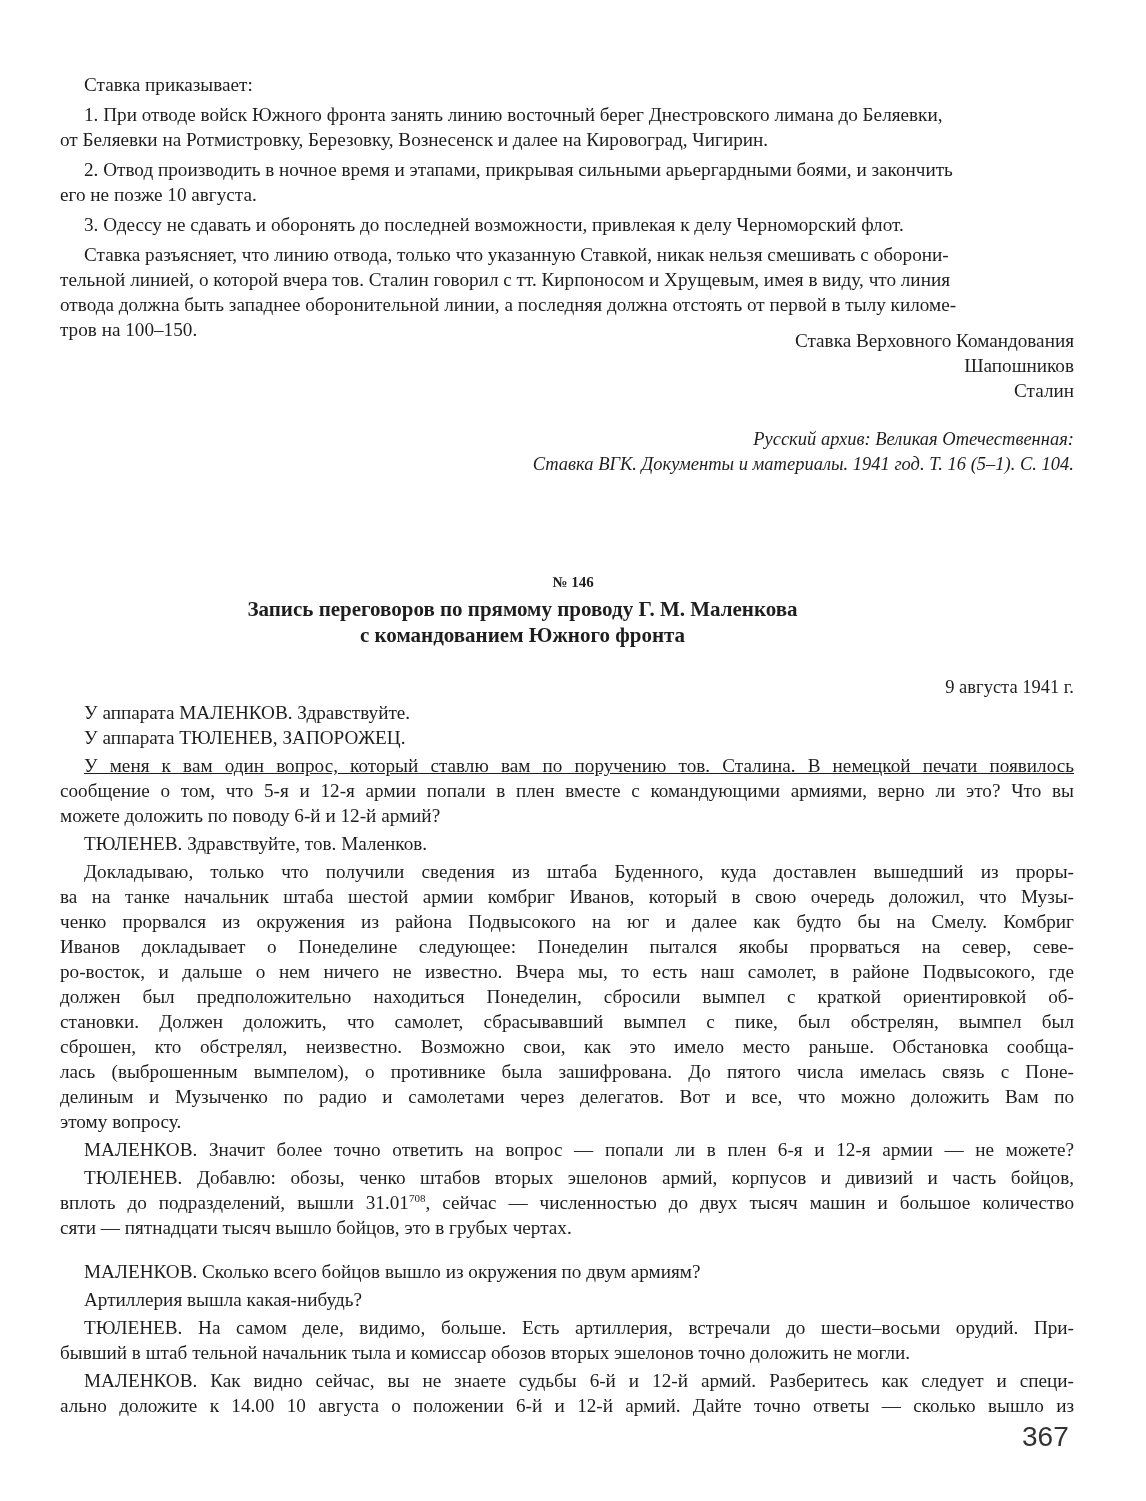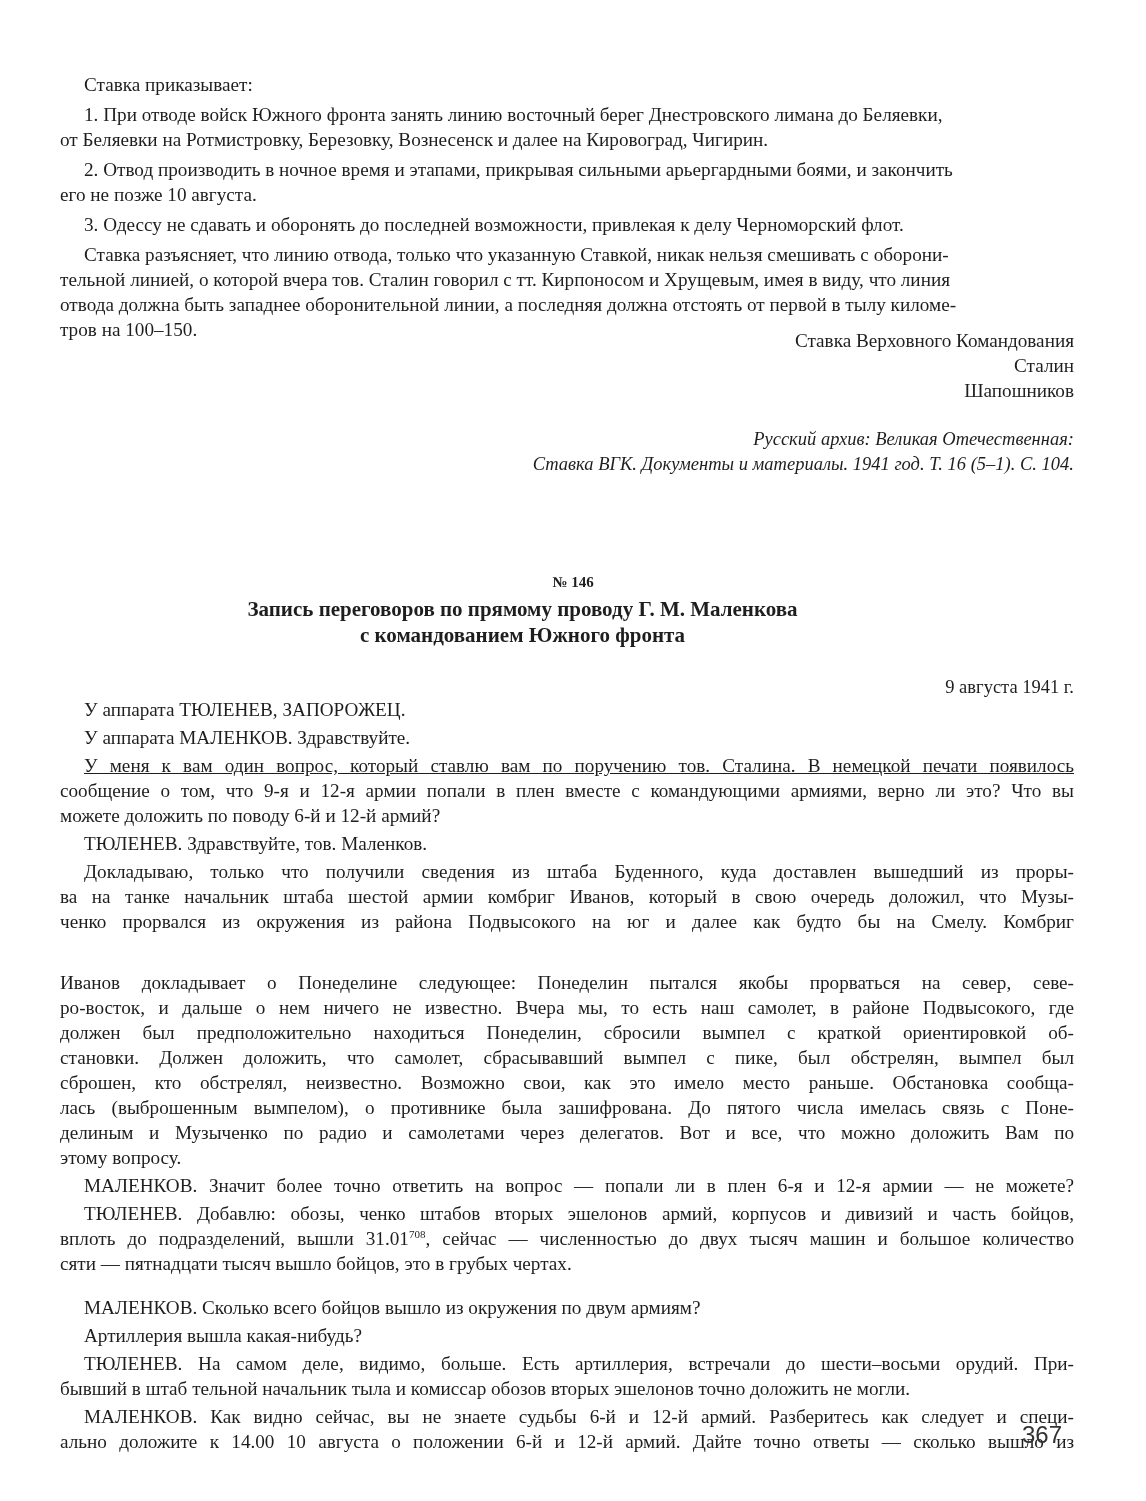--- a/index.html
+++ b/index.html
@@ -9,21 +9,21 @@
   }
   .page { position: absolute; left: 0; top: 0; width: 1146px; height: 1501px; }
   .text-block { position: absolute; left: 84px; width: 990px; font-size: 19.2px; line-height: 25px; }
   .line { display: block; white-space: nowrap; }
   .line.just { text-align: justify; text-align-last: justify; white-space: normal; }
   .sig { position: absolute; right: 72px; width: 500px; text-align: right; font-size: 19.2px; line-height: 25px; }
   .cite { position: absolute; right: 72px; width: 700px; text-align: right; font-style: italic; font-size: 18.5px; line-height: 25px; }
   .doc-number { position: absolute; left: 0; width: 1146px; top: 568px; text-align: center; font-weight: bold; font-size: 15px; line-height: 28px; }
   .doc-title { position: absolute; left: 0; width: 1045px; top: 596px; text-align: center; font-weight: bold; font-size: 21px; line-height: 26px; }
   .doc-date { position: absolute; right: 72px; top: 677px; font-size: 18.5px; }
-  .page-number { position: absolute; left: 1022px; top: 1421px; font-family: "Liberation Sans", sans-serif; font-size: 24px; color: #333; }
+  .page-number { position: absolute; left: 1022px; top: 1421px; font-family: "Liberation Sans", sans-serif; font-size: 28px; color: #333; }
   sup { font-size: 11px; vertical-align: super; line-height: 0; }
 </style>
 </head>
 <body>
 
 <div class="page">
 
   <div class="text-block" style="top:72px;">
     <span class="line" style="padding-left:0;">Ставка приказывает:</span>
     <span class="line" style="margin-top:5px;">1. При отводе войск Южного фронта занять линию восточный берег Днестровского лимана до Беляевки,</span>
@@ -32,47 +32,47 @@
     <span class="line" style="margin-left:-24px;">его не позже 10 августа.</span>
     <span class="line" style="margin-top:5px;">3. Одессу не сдавать и оборонять до последней возможности, привлекая к делу Черноморский флот.</span>
     <span class="line" style="margin-top:5px;">Ставка разъясняет, что линию отвода, только что указанную Ставкой, никак нельзя смешивать с оборони-</span>
     <span class="line" style="margin-left:-24px;">тельной линией, о которой вчера тов. Сталин говорил с тт. Кирпоносом и Хрущевым, имея в виду, что линия</span>
     <span class="line" style="margin-left:-24px;">отвода должна быть западнее оборонительной линии, а последняя должна отстоять от первой в тылу киломе-</span>
     <span class="line" style="margin-left:-24px;">тров на 100–150.</span>
   </div>
 
   <div class="sig" style="top:328px;">
     <div>Ставка Верховного Командования</div>
+    <div>Шапошников</div>
     <div>Сталин</div>
-    <div>Шапошников</div>
   </div>
 
   <div class="cite" style="top:427px;">
     <div>Русский архив: Великая Отечественная:</div>
     <div>Ставка ВГК. Документы и материалы. 1941 год. Т. 16 (5–1). С. 104.</div>
   </div>
 
   <div class="doc-number">№ 146</div>
   <div class="doc-title">
     <div>Запись переговоров по прямому проводу Г. М. Маленкова</div>
     <div>с командованием Южного фронта</div>
   </div>
   <div class="doc-date">9 августа 1941 г.</div>
 
   <div class="text-block" id="transcript" style="top:697px; left:60px; width:1014px;">
+      <span class="line" style="padding-left: 24px; box-sizing: border-box; margin-top: 3px;">У аппарата МАЛЕНКОВ. Здравствуйте.</span>
       <span class="line" style="padding-left: 24px; box-sizing: border-box;">У аппарата ТЮЛЕНЕВ, ЗАПОРОЖЕЦ.</span>
-      <span class="line" style="padding-left: 24px; box-sizing: border-box; margin-top: 3px;">У аппарата МАЛЕНКОВ. Здравствуйте.</span>
       <span class="line just" style="padding-left: 24px; box-sizing: border-box; margin-top: 3px; text-decoration: underline;">У меня к вам один вопрос, который ставлю вам по поручению тов. Сталина. В немецкой печати появилось</span>
-      <span class="line just" style="padding-left: 0px; box-sizing: border-box;">сообщение о том, что 9-я и 12-я армии попали в плен вместе с командующими армиями, верно ли это? Что вы</span>
+      <span class="line just" style="padding-left: 0px; box-sizing: border-box;">сообщение о том, что 5-я и 12-я армии попали в плен вместе с командующими армиями, верно ли это? Что вы</span>
       <span class="line" style="padding-left: 0px; box-sizing: border-box;">можете доложить по поводу 6-й и 12-й армий?</span>
       <span class="line" style="padding-left: 24px; box-sizing: border-box; margin-top: 3px;">ТЮЛЕНЕВ. Здравствуйте, тов. Маленков.</span>
       <span class="line just" style="padding-left: 24px; box-sizing: border-box; margin-top: 3px;">Докладываю, только что получили сведения из штаба Буденного, куда доставлен вышедший из проры-</span>
       <span class="line just" style="padding-left: 0px; box-sizing: border-box;">ва на танке начальник штаба шестой армии комбриг Иванов, который в свою очередь доложил, что Музы-</span>
       <span class="line just" style="padding-left: 0px; box-sizing: border-box;">ченко прорвался из окружения из района Подвысокого на юг и далее как будто бы на Смелу. Комбриг</span>
-      <span class="line just" style="padding-left: 0px; box-sizing: border-box; margin-top: 36px;">Иванов докладывает о Понеделине следующее: Понеделин пытался якобы прорваться на север, севе-</span>
+      <span class="line just" style="padding-left: 0px; box-sizing: border-box;">Иванов докладывает о Понеделине следующее: Понеделин пытался якобы прорваться на север, севе-</span>
       <span class="line just" style="padding-left: 0px; box-sizing: border-box;">ро-восток, и дальше о нем ничего не известно. Вчера мы, то есть наш самолет, в районе Подвысокого, где</span>
       <span class="line just" style="padding-left: 0px; box-sizing: border-box;">должен был предположительно находиться Понеделин, сбросили вымпел с краткой ориентировкой об-</span>
       <span class="line just" style="padding-left: 0px; box-sizing: border-box;">становки. Должен доложить, что самолет, сбрасывавший вымпел с пике, был обстрелян, вымпел был</span>
       <span class="line just" style="padding-left: 0px; box-sizing: border-box;">сброшен, кто обстрелял, неизвестно. Возможно свои, как это имело место раньше. Обстановка сообща-</span>
       <span class="line just" style="padding-left: 0px; box-sizing: border-box;">лась (выброшенным вымпелом), о противнике была зашифрована. До пятого числа имелась связь с Поне-</span>
       <span class="line just" style="padding-left: 0px; box-sizing: border-box;">делиным и Музыченко по радио и самолетами через делегатов. Вот и все, что можно доложить Вам по</span>
       <span class="line" style="padding-left: 0px; box-sizing: border-box;">этому вопросу.</span>
       <span class="line just" style="padding-left: 24px; box-sizing: border-box; margin-top: 3px;">МАЛЕНКОВ. Значит более точно ответить на вопрос — попали ли в плен 6-я и 12-я армии — не можете?</span>
       <span class="line just" style="padding-left: 24px; box-sizing: border-box; margin-top: 3px;">ТЮЛЕНЕВ. Добавлю: обозы, ченко штабов вторых эшелонов армий, корпусов и дивизий и часть бойцов,</span>
       <span class="line just" style="padding-left: 0px; box-sizing: border-box;"><span>вплоть до подразделений, вышли 31.01</span><sup>708</sup><span>, сейчас — численностью до двух тысяч машин и большое количество</span></span>

